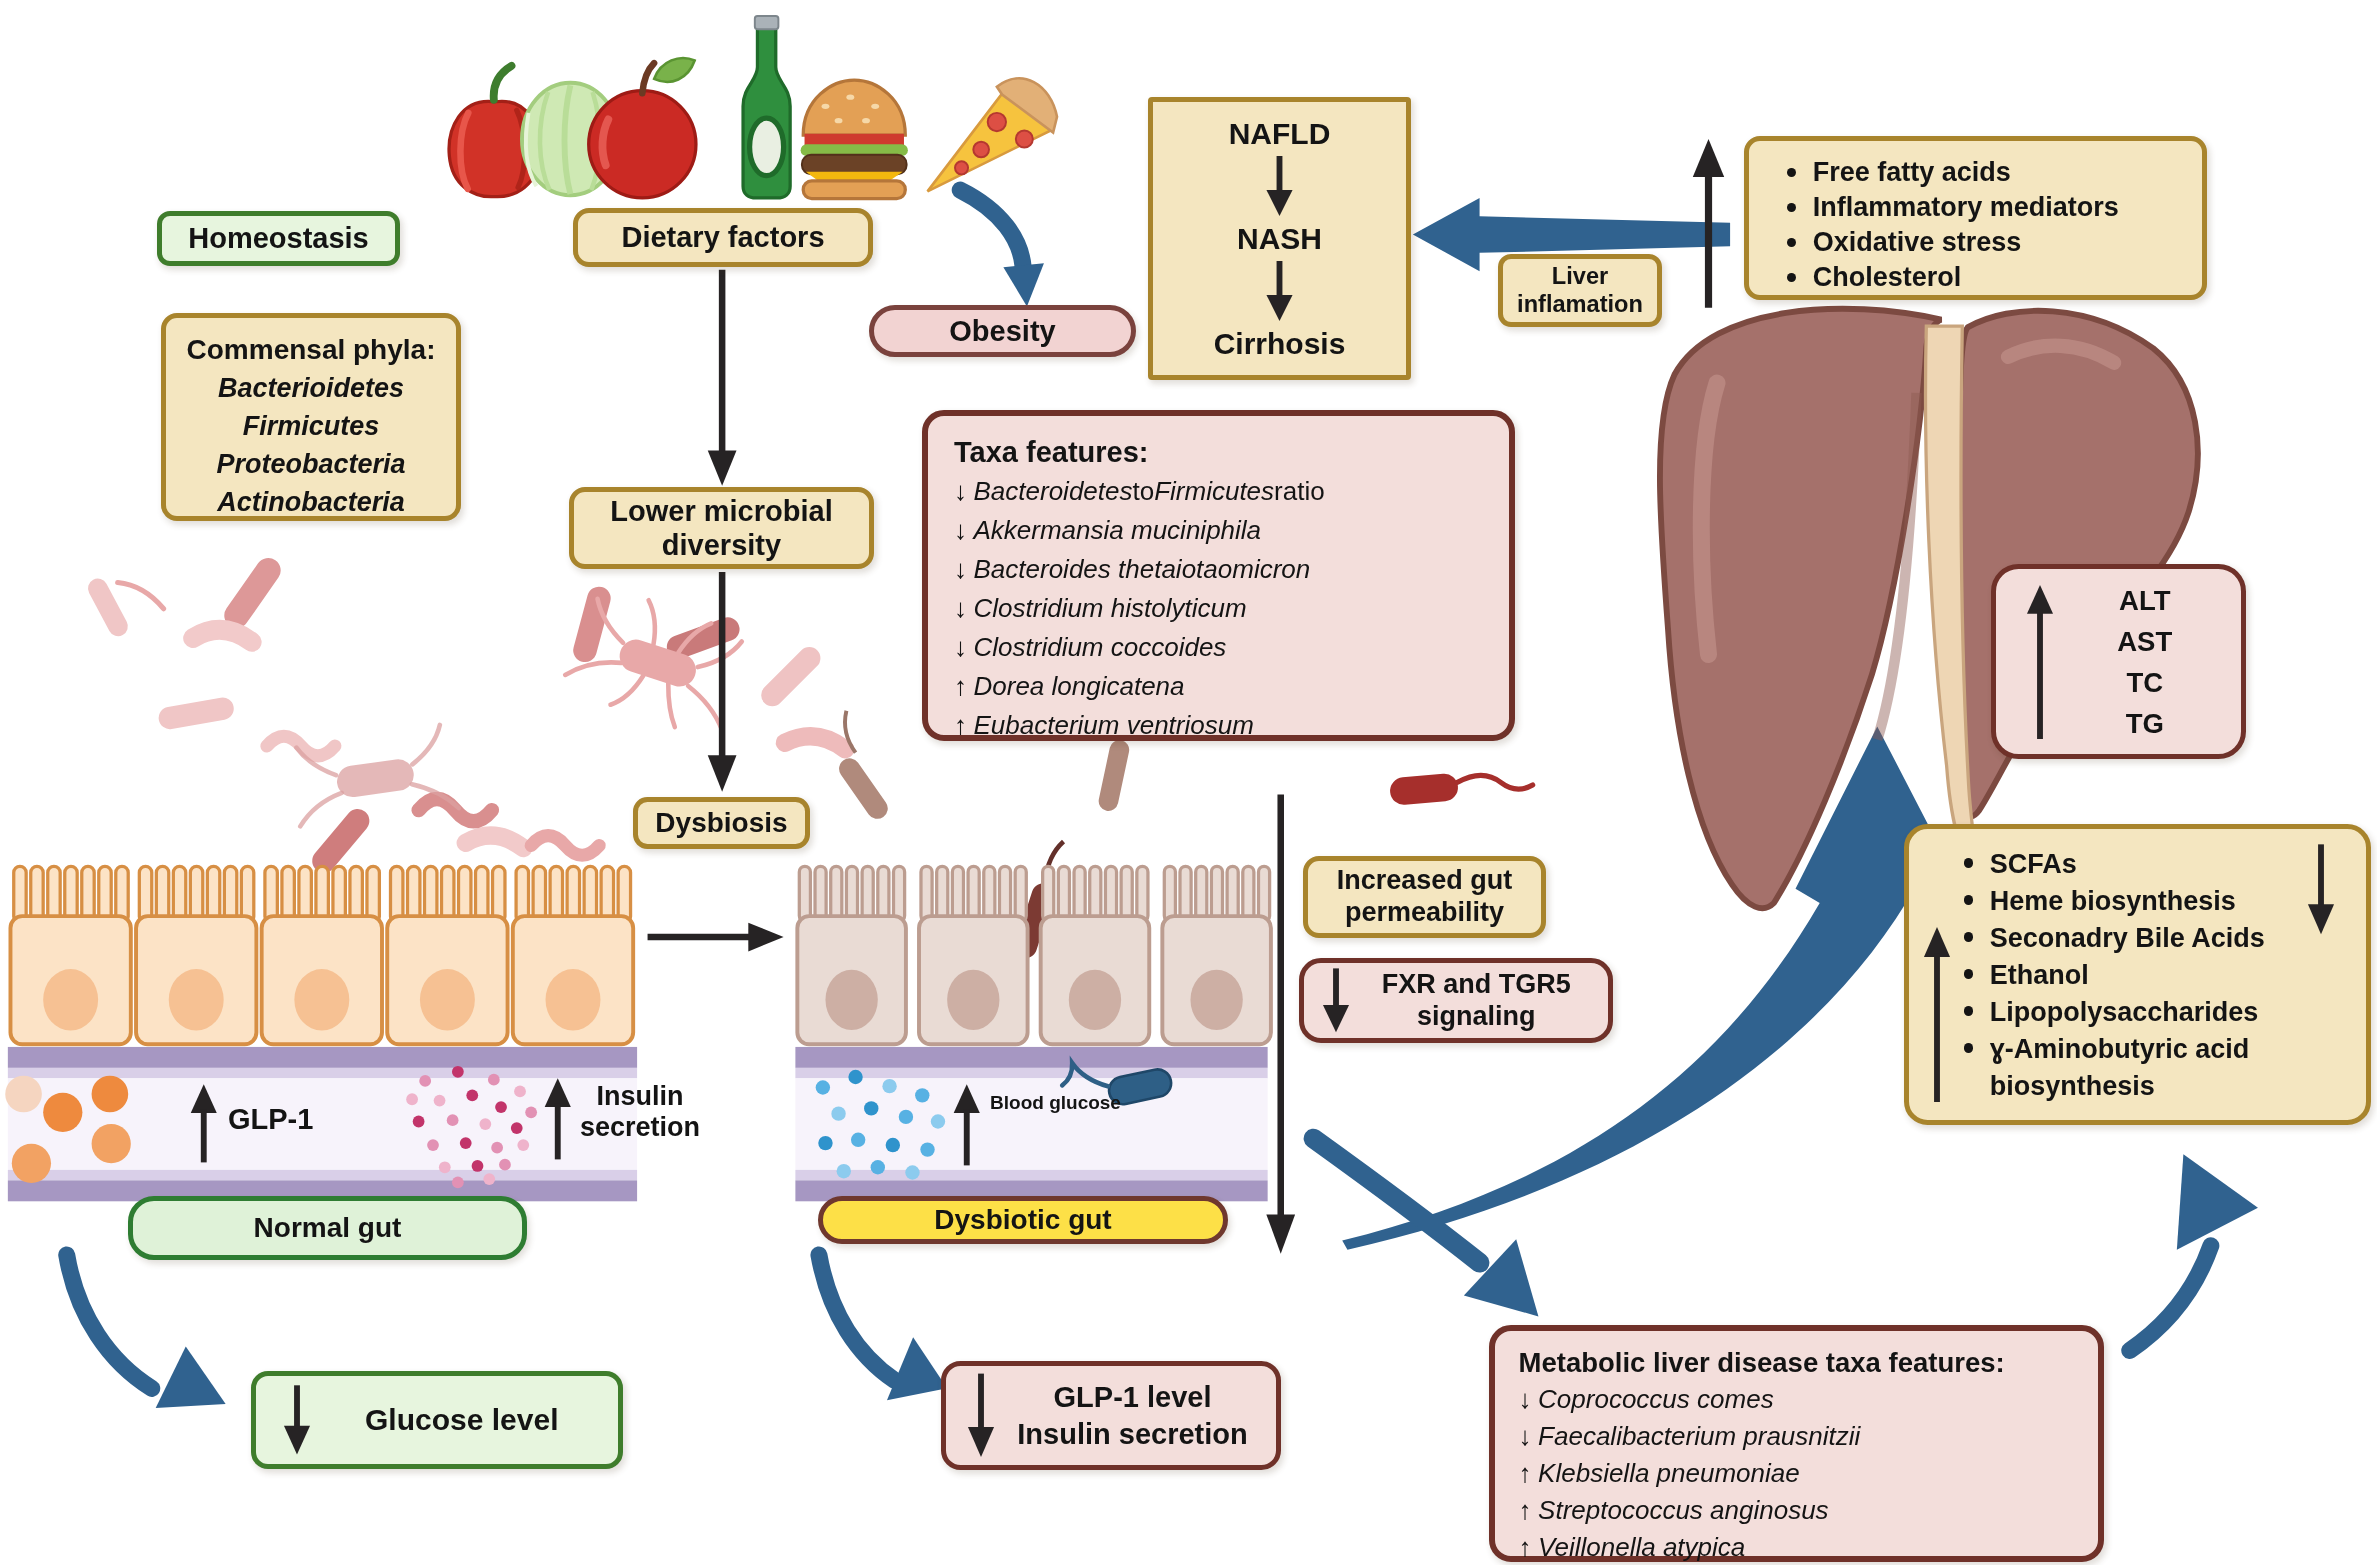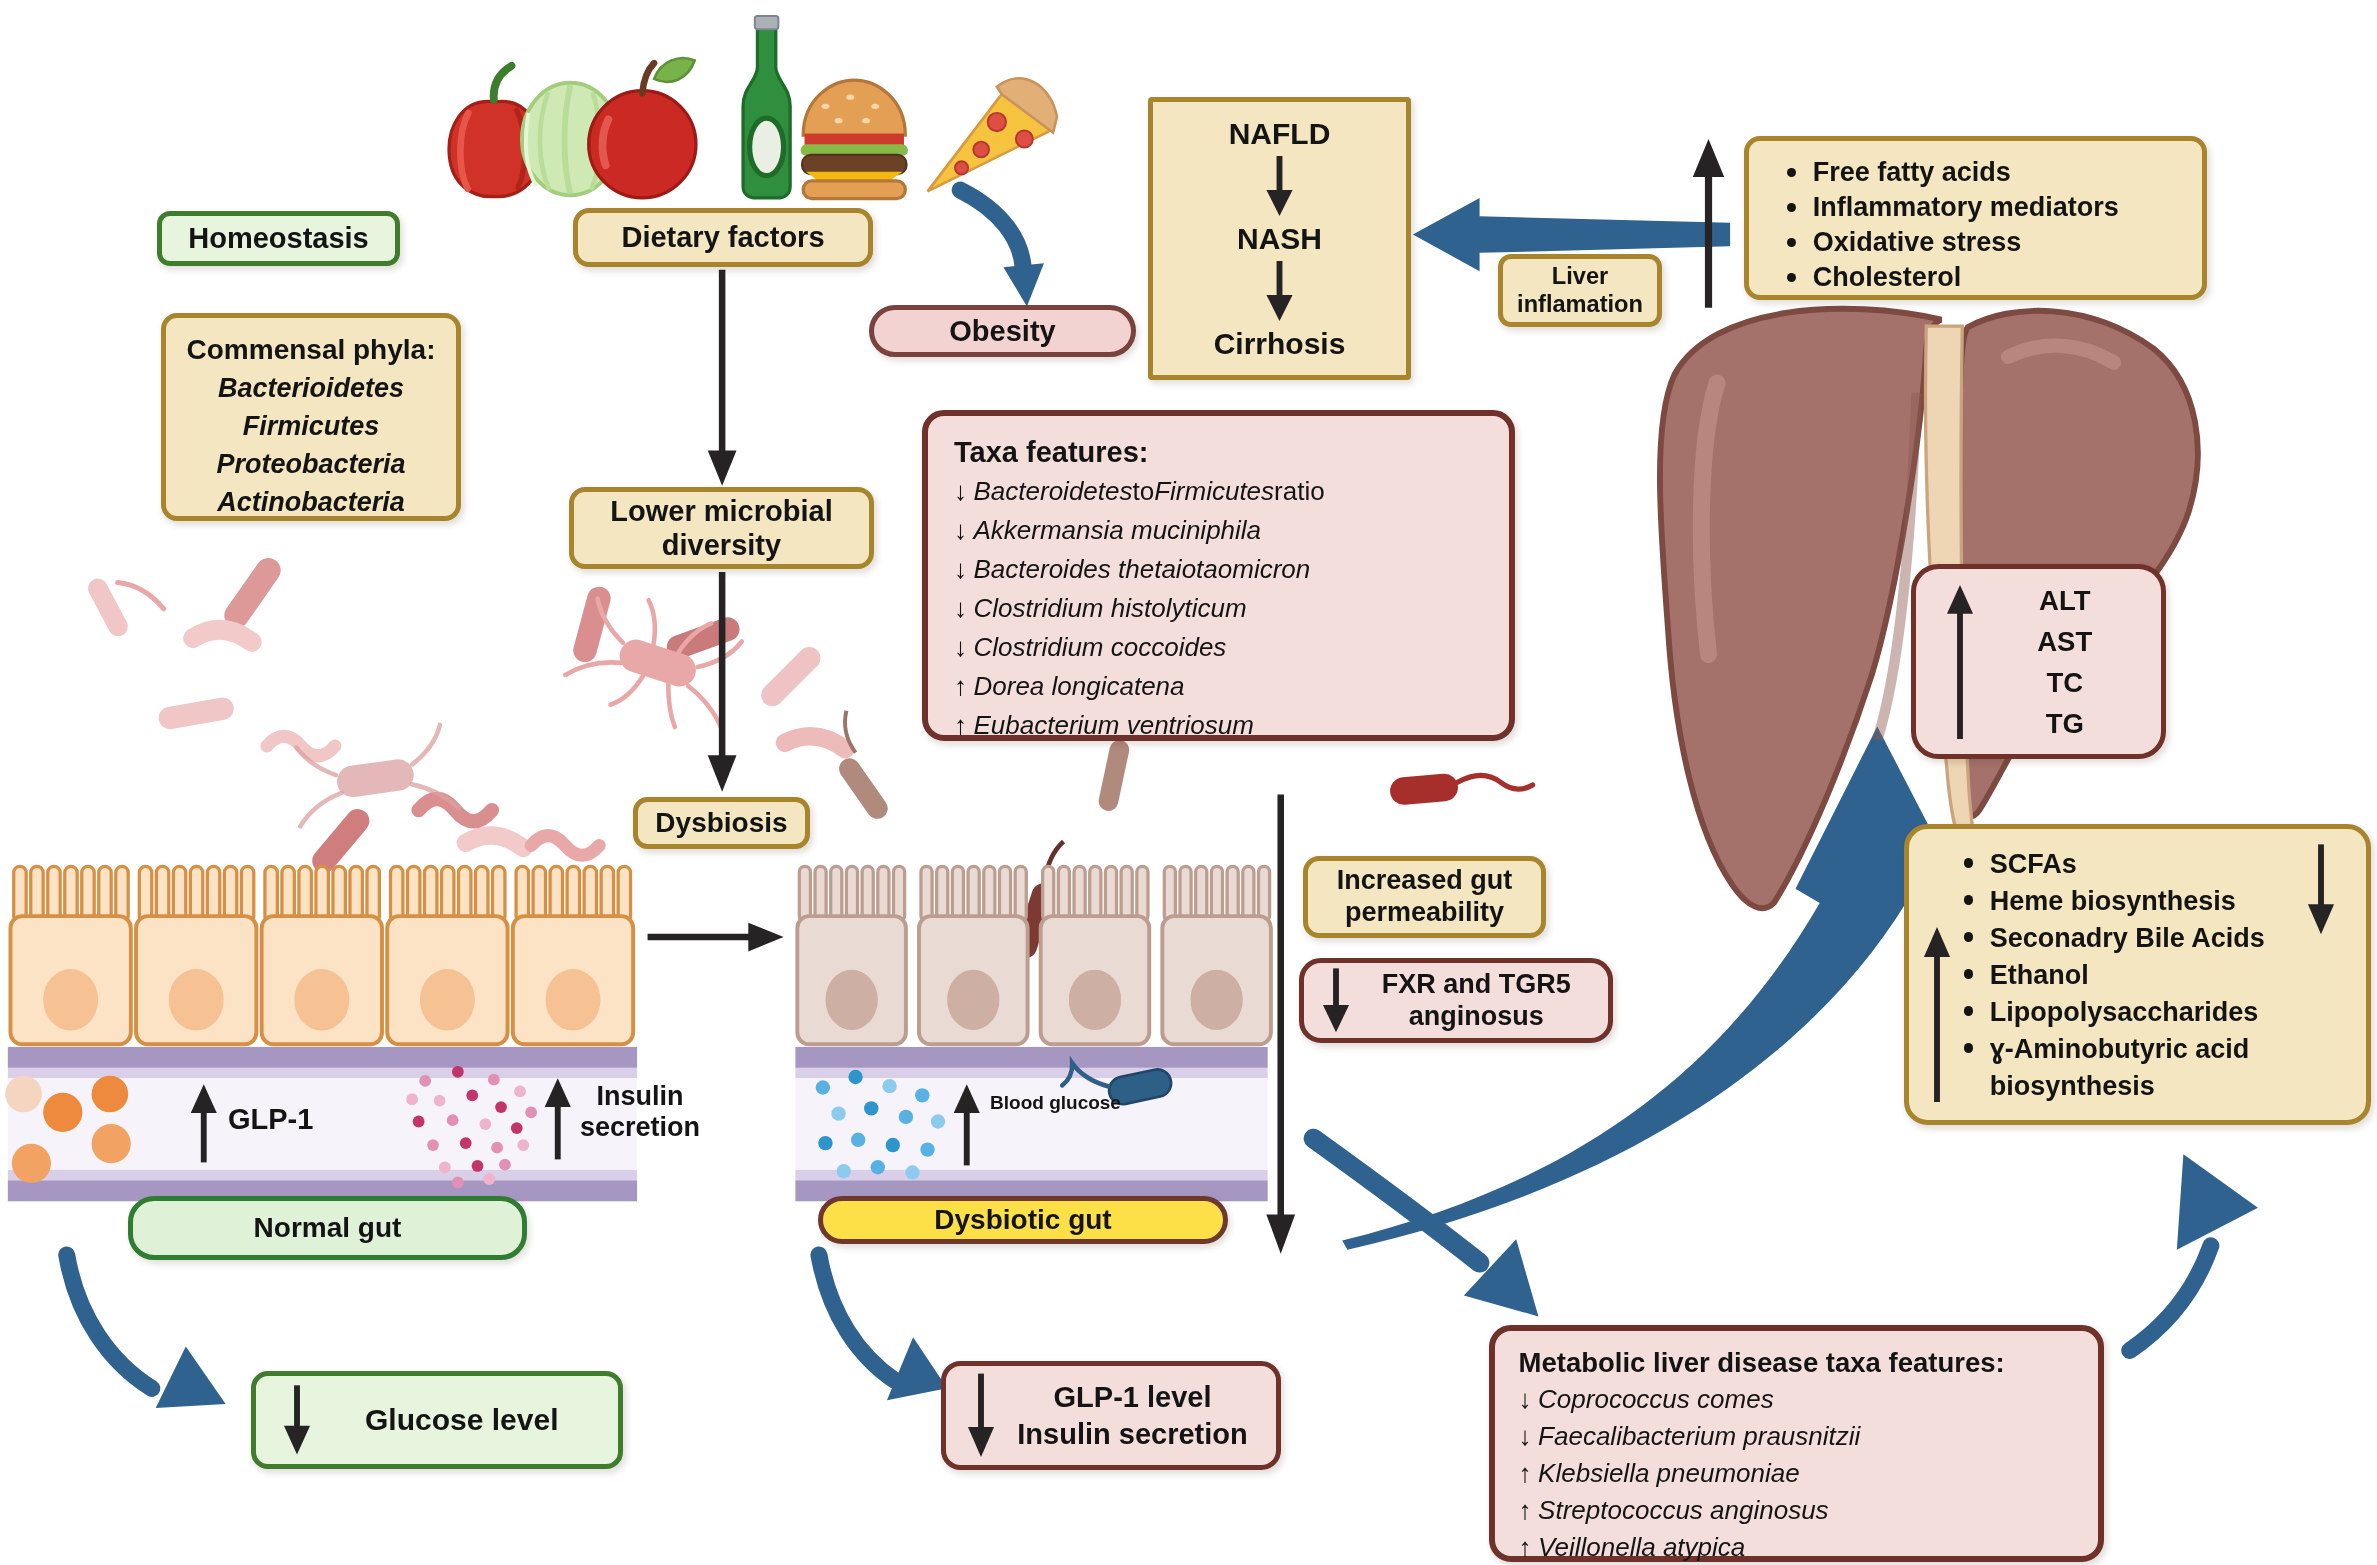--- a/index.html
+++ b/index.html
@@ -400,24 +400,24 @@
 
   <div class="bx tan" style="left:1303px;top:856px;width:243px;height:82px;font-size:27px;padding:0 5.2px">
     <span>Increased gut permeability</span>
   </div>
 
   <div class="bx pink" style="left:1299px;top:958px;width:314px;height:85px;font-size:27px;justify-content:flex-start;padding:0 6.5px 0 17px">
     <svg class="arrowsvg" width="30" height="68" viewBox="0 0 46 104">
       <line x1="23" y1="2" x2="23" y2="62" stroke="#262324" stroke-width="9"></line>
         <polygon points="3,58 43,58 23,100" fill="#262324"></polygon>
     </svg>
-    <span style="flex:1;text-align:center">FXR and TGR5 anginosus</span>
-  </div>
-
-  <div class="bx pink" style="left:1911px;top:564px;width:255px;height:195px;border-radius:27.5px;justify-content:flex-start;padding:0 6.5px 0 29px">
+    <span style="flex:1;text-align:center">FXR and TGR5 signaling</span>
+  </div>
+
+  <div class="bx pink" style="left:1991px;top:564px;width:255px;height:195px;border-radius:27.5px;justify-content:flex-start;padding:0 6.5px 0 29px">
     <svg class="arrowsvg" width="30" height="160" viewBox="0 0 46 244">
       <polygon points="3,48 43,48 23,4" fill="#262324"></polygon>
         <line x1="23" y1="42" x2="23" y2="240" stroke="#262324" stroke-width="9"></line>
     </svg>
     <div class="listbox ctr" style="flex:1;font-size:27.5px;line-height:41px">
         <div class="li">
           <span>ALT</span>
         </div>
         <div class="li">
           <span>AST</span>

